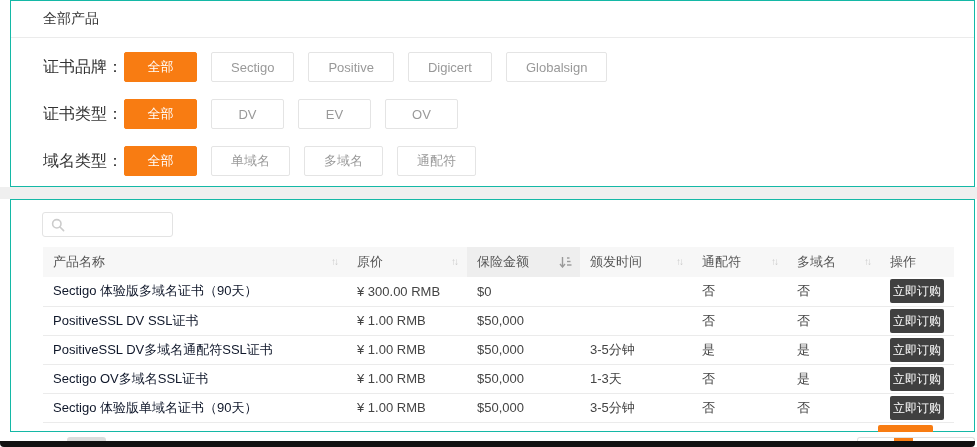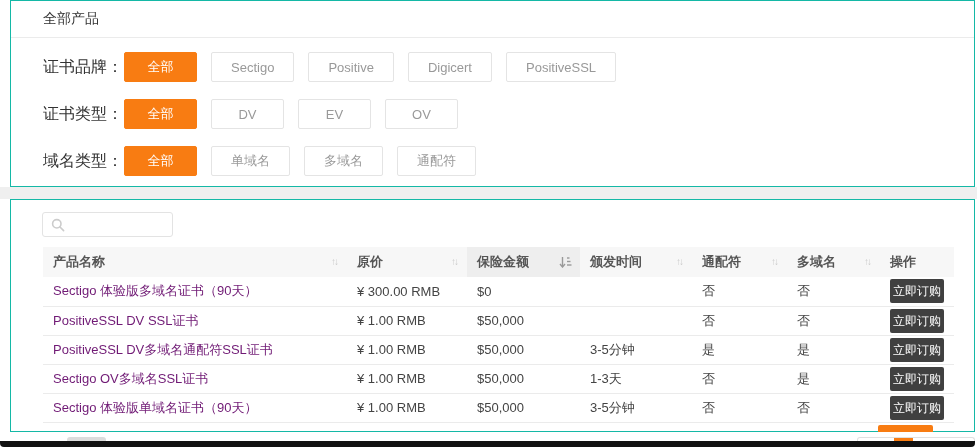--- a/index.html
+++ b/index.html
@@ -31,26 +31,26 @@
   
   .table-panel { height:233px; padding-top:12px; position:relative; }
   .search-box {
     margin-left:31px; width:131px; height:25px; border:1px solid #e3e3e3;
     border-radius:3px; display:flex; align-items:center; padding-left:8px; background:#fff;
   }
   .search-box svg { flex:0 0 auto; }
   .search-input { border:none; outline:none; width:95px; height:21px; margin-left:5px; font-size:12px; color:#666; background:transparent; }
 
   table { border-collapse:collapse; table-layout:fixed; width:911px; margin:10px 0 0 32px; }
-  thead th { background:#f7f7f7; height:30px; font-weight:bold; text-align:left; color:#555; font-size:13px; }
+  thead th { background:#f7f7f7; height:30px; font-weight:normal; text-align:left; color:#555; font-size:13px; }
   thead th.sorted { background:#eeeeee; }
   .th-inner { display:flex; align-items:center; justify-content:space-between; padding:0 8px 0 10px; }
   .sort-both { font-size:10px; color:#c9c9c9; letter-spacing:-2px; line-height:1; padding-right:2px; }
   tbody td { height:29px; border-bottom:1px solid #ebebeb; padding-left:10px; color:#444; font-size:13px; }
-  tbody td.name { color:#701a75; }
+  tbody td.name { color:#0f172a; }
   .order-btn {
     display:inline-block; width:54px; height:24px; line-height:24px; text-align:center;
     background:#404040; color:#fff; font-size:12px; border:none; border-radius:2px; cursor:pointer;
   }
 
   
   .partial-order-btn { position:absolute; left:878px; top:425px; width:55px; height:7px; background:#f87c12; border-radius:2px 2px 0 0; }
 
   
   .sliver-left { position:absolute; left:67px; top:437px; width:39px; height:6px; background:#dcdcdc; border-radius:3px 3px 0 0; }
@@ -64,21 +64,21 @@
 <div class="panel filter-panel">
   <div class="panel-title">全部产品</div>
   <div class="filter-body">
 
     <div class="filter-row">
       <span class="filter-label">证书品牌：</span>
       <span class="opt selected">全部</span>
       <span class="opt">Sectigo</span>
       <span class="opt">Positive</span>
       <span class="opt">Digicert</span>
-      <span class="opt">PositiveSSL</span>
+      <span class="opt">Globalsign</span>
     </div>
 
     <div class="filter-row">
       <span class="filter-label">证书类型：</span>
       <span class="opt selected">全部</span>
       <span class="opt">DV</span>
       <span class="opt">EV</span>
       <span class="opt">OV</span>
     </div>
 

